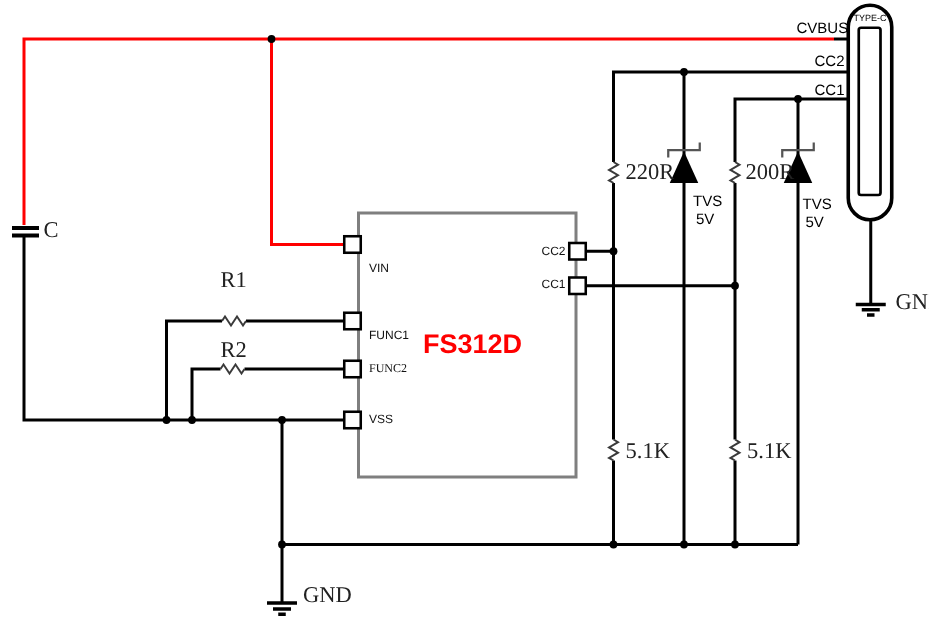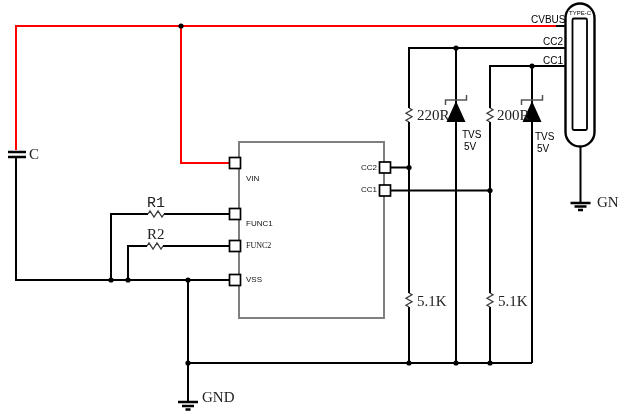--- a/index.html
+++ b/index.html
@@ -88,21 +88,21 @@
     <circle class="dot" cx="409" cy="167.5" r="2.6"></circle>
     <circle class="dot" cx="490" cy="190.5" r="2.6"></circle>
     <circle class="dot" cx="456" cy="48" r="2.6"></circle>
     <circle class="dot" cx="532" cy="66" r="2.6"></circle>
     <circle class="dot" cx="409" cy="363" r="2.6"></circle>
     <circle class="dot" cx="456" cy="363" r="2.6"></circle>
     <circle class="dot" cx="490" cy="363" r="2.6"></circle>
   </svg>
 
   <div class="lbl serif" style="left:29px;top:147px;">C</div>
-  <div class="lbl serif" style="left:147px;top:196px;font-family:Liberation Mono, monospace;">R1</div>
+  <div class="lbl serif" style="left:147px;top:180px;">R1</div>
   <div class="lbl serif" style="left:147px;top:227px;text-align:center;">R2</div>
   <div class="lbl serif" style="left:417px;top:108px;">220R</div>
   <div class="lbl serif" style="left:497px;top:108px;">200R</div>
   <div class="lbl serif" style="left:417px;top:294px;">5.1K</div>
   <div class="lbl serif" style="left:498px;top:294px;">5.1K</div>
   <div class="lbl serif" style="left:202px;top:390px;">GND</div>
   <div class="lbl serif" style="left:597px;top:195px;">GND</div>
 
   <div class="lbl net" style="left:531px;top:15px;width:29px;text-align:right;">CVBUS</div>
   <div class="lbl net" style="left:543px;top:37px;">CC2</div>
@@ -113,14 +113,15 @@
   <div class="lbl tvslbl" style="left:535px;top:132px;">TVS</div>
   <div class="lbl tvslbl" style="left:537px;top:144px;">5V</div>
 
   <div class="lbl pinlbl" style="left:246px;top:175px;">VIN</div>
   <div class="lbl pinlbl" style="left:246px;top:220px;">FUNC1</div>
   <div class="lbl pinlbl" style="left:246px;top:242px;font-family:Liberation Serif, serif;">FUNC2</div>
   <div class="lbl pinlbl" style="left:246px;top:276px;">VSS</div>
   <div class="lbl pinlbl" style="left:360px;top:164px;width:17px;text-align:right;">CC2</div>
   <div class="lbl pinlbl" style="left:360px;top:186px;width:17px;text-align:right;">CC1</div>
 
+  <div class="lbl chipname" style="left:282px;top:220px;">FS312D</div>
   <div class="lbl typec" style="left:566px;top:10px;width:28px;">TYPE-C</div>
 </div>
 
 </body></html>

